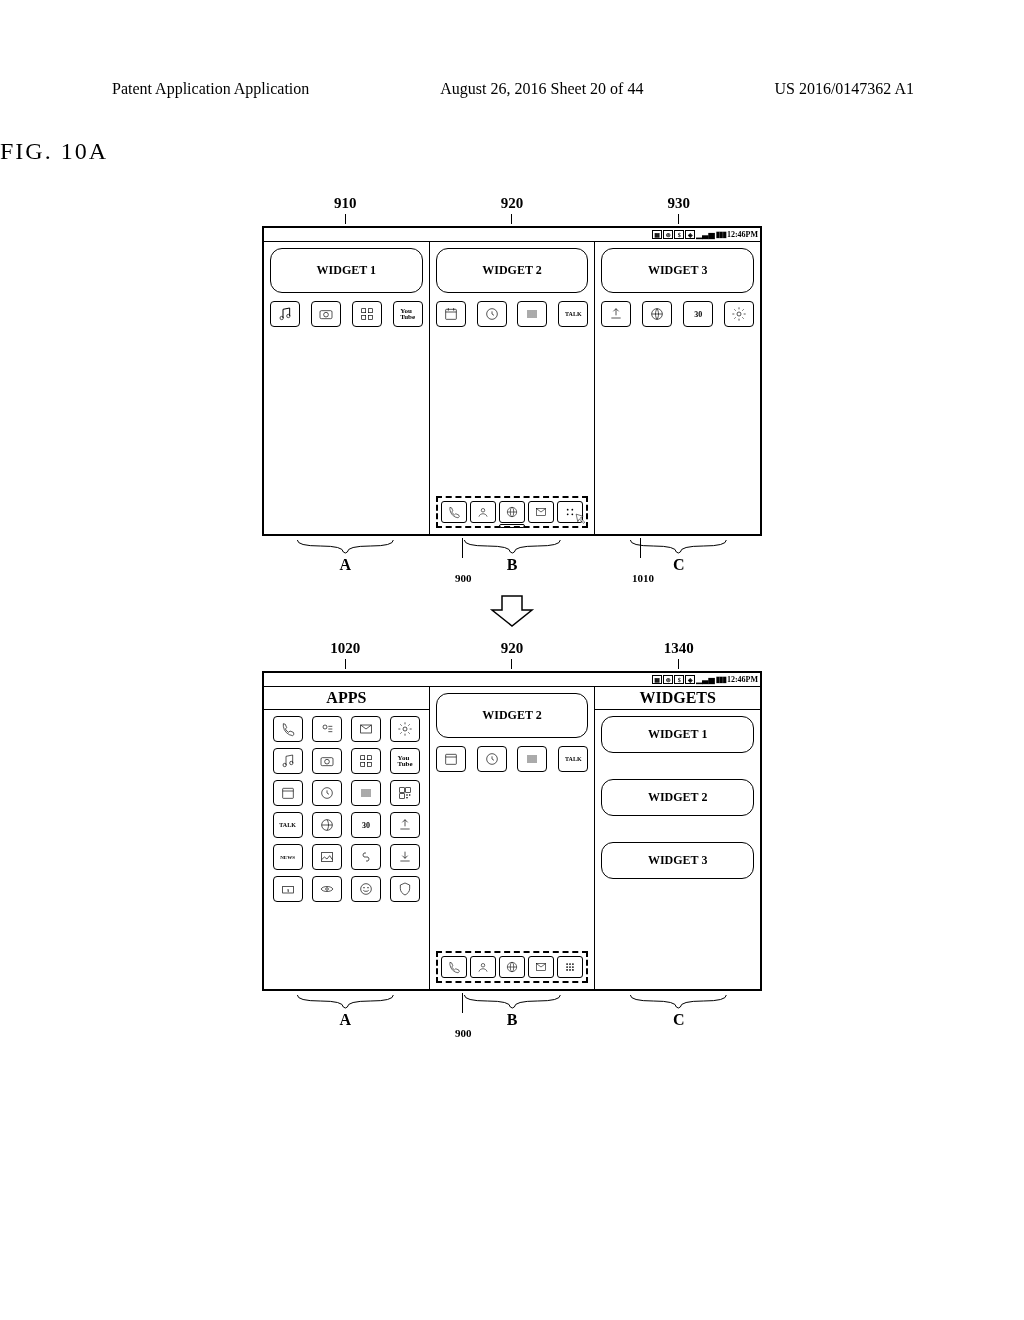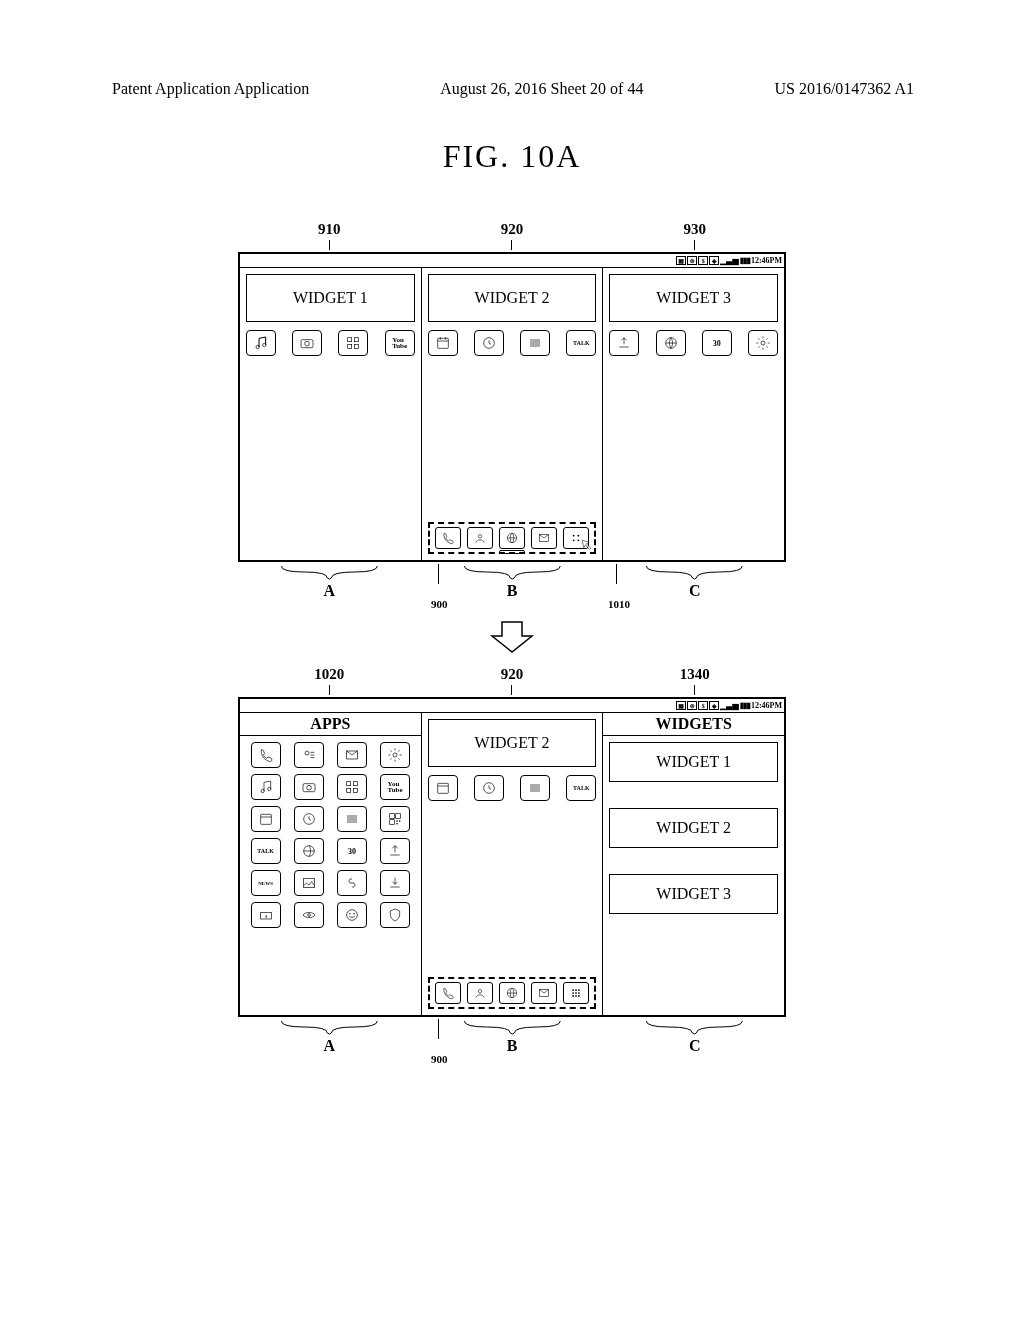--- a/index.html
+++ b/index.html
@@ -10,29 +10,28 @@
     height: 1320px;
     position: relative;
   }
   .header {
     display: flex;
     justify-content: space-between;
     padding: 80px 110px 10px 112px;
     font-size: 16px;
   }
   .fig-title {
-    text-align: center;
-    font-size: 32px;
+    font-size: 24px;
     margin-top: 30px;
     letter-spacing: 2px;
   }
   .diagram-container {
     position: relative;
-    margin: 46px auto 0;
-    width: 548px;
+    margin: 30px auto 0;
+    width: 500px;
   }
   
   
   .ref-row {
     display: flex;
     justify-content: space-around;
     font-size: 15px;
     font-weight: bold;
     margin-bottom: 2px;
   }
@@ -93,24 +92,24 @@
     text-align: center;
     font-weight: bold;
     font-size: 16px;
     padding: 2px 0;
     border-bottom: 1px solid #000;
     margin: -6px -6px 6px -6px;
   }
   
   .widget-box {
     border: 1.5px solid #000;
-    border-radius: 0;
+    border-radius: 12px;
     text-align: center;
-    font-weight: normal;
-    font-size: 16px;
+    font-weight: bold;
+    font-size: 12px;
     padding: 14px 4px;
     margin-bottom: 8px;
   }
   .widget-box-small {
     padding: 10px 4px;
   }
   
   .icon-row {
     display: flex;
     justify-content: space-between;

